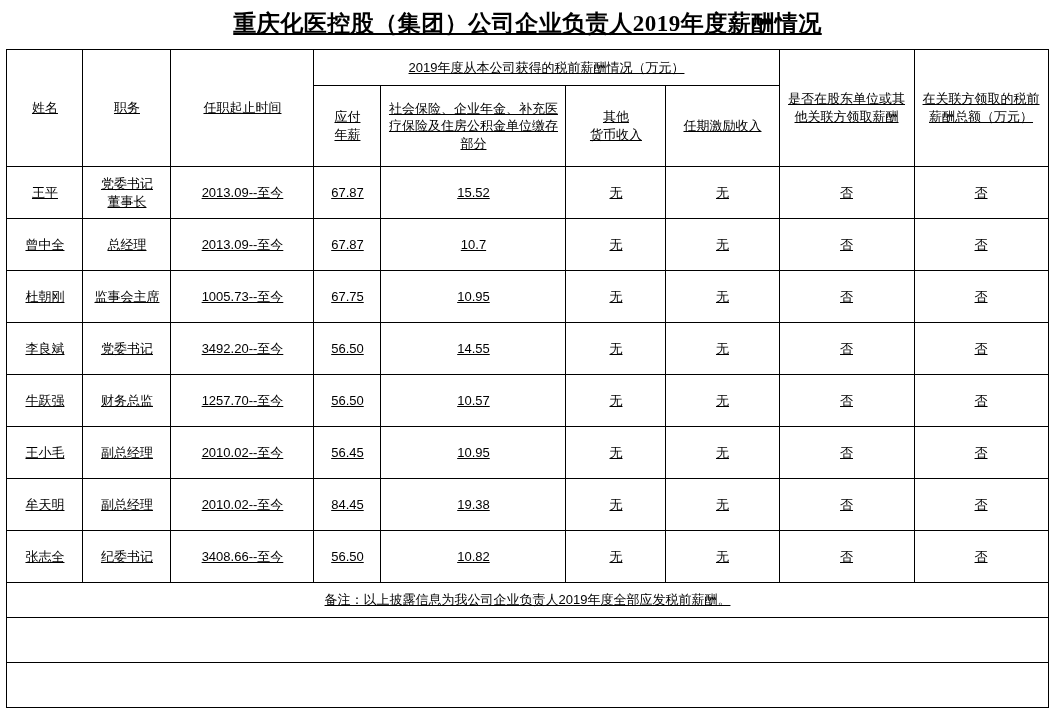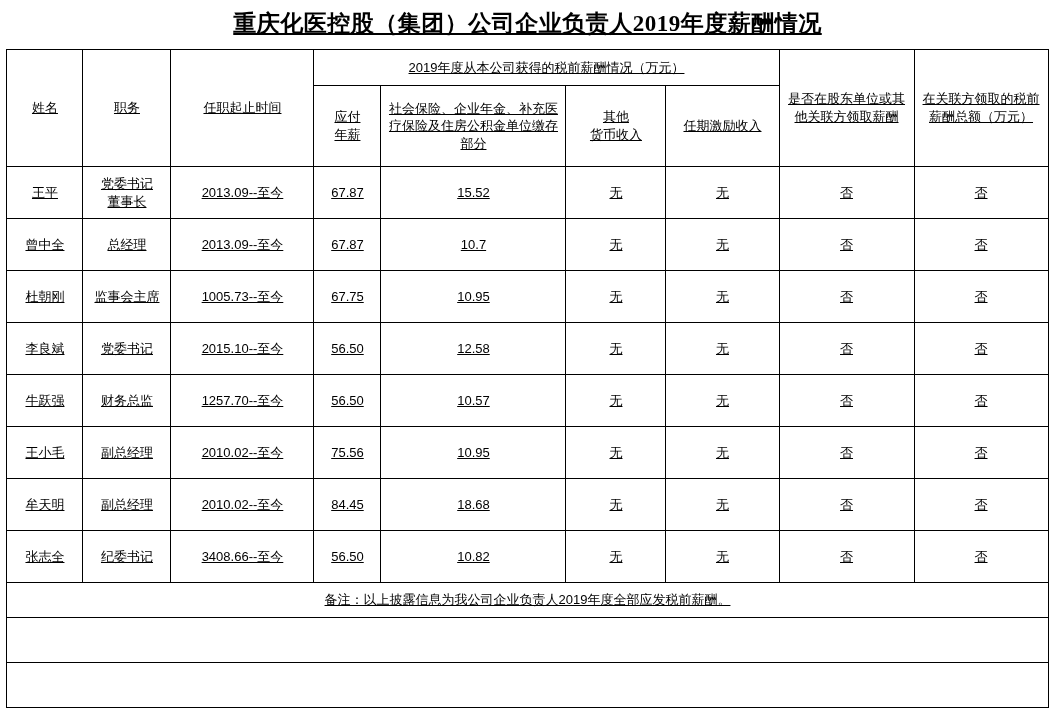--- a/index.html
+++ b/index.html
@@ -158,23 +158,23 @@
         <td>10.95</td>
         <td>无</td>
         <td>无</td>
         <td>否</td>
         <td>否</td>
       </tr>
 
       <tr class="data-row">
         <td class="cell-name">李良斌</td>
         <td class="cell-position" style="white-space:pre-line;">党委书记</td>
-        <td class="cell-tenure">2015.10--至今</td>
+        <td class="cell-tenure">3492.20--至今</td>
         <td>56.50</td>
-        <td>12.58</td>
+        <td>14.55</td>
         <td>无</td>
         <td>无</td>
         <td>否</td>
         <td>否</td>
       </tr>
 
       <tr class="data-row">
         <td class="cell-name">牛跃强</td>
         <td class="cell-position" style="white-space:pre-line;">财务总监</td>
         <td class="cell-tenure">1257.70--至今</td>
@@ -183,34 +183,34 @@
         <td>无</td>
         <td>无</td>
         <td>否</td>
         <td>否</td>
       </tr>
 
       <tr class="data-row">
         <td class="cell-name">王小毛</td>
         <td class="cell-position" style="white-space:pre-line;">副总经理</td>
         <td class="cell-tenure">2010.02--至今</td>
-        <td>75.56</td>
+        <td>56.45</td>
         <td>10.95</td>
         <td>无</td>
         <td>无</td>
         <td>否</td>
         <td>否</td>
       </tr>
 
       <tr class="data-row">
         <td class="cell-name">牟天明</td>
         <td class="cell-position" style="white-space:pre-line;">副总经理</td>
         <td class="cell-tenure">2010.02--至今</td>
         <td>84.45</td>
-        <td>18.68</td>
+        <td>19.38</td>
         <td>无</td>
         <td>无</td>
         <td>否</td>
         <td>否</td>
       </tr>
 
       <tr class="data-row">
         <td class="cell-name">张志全</td>
         <td class="cell-position" style="white-space:pre-line;">纪委书记</td>
         <td class="cell-tenure">3408.66--至今</td>

